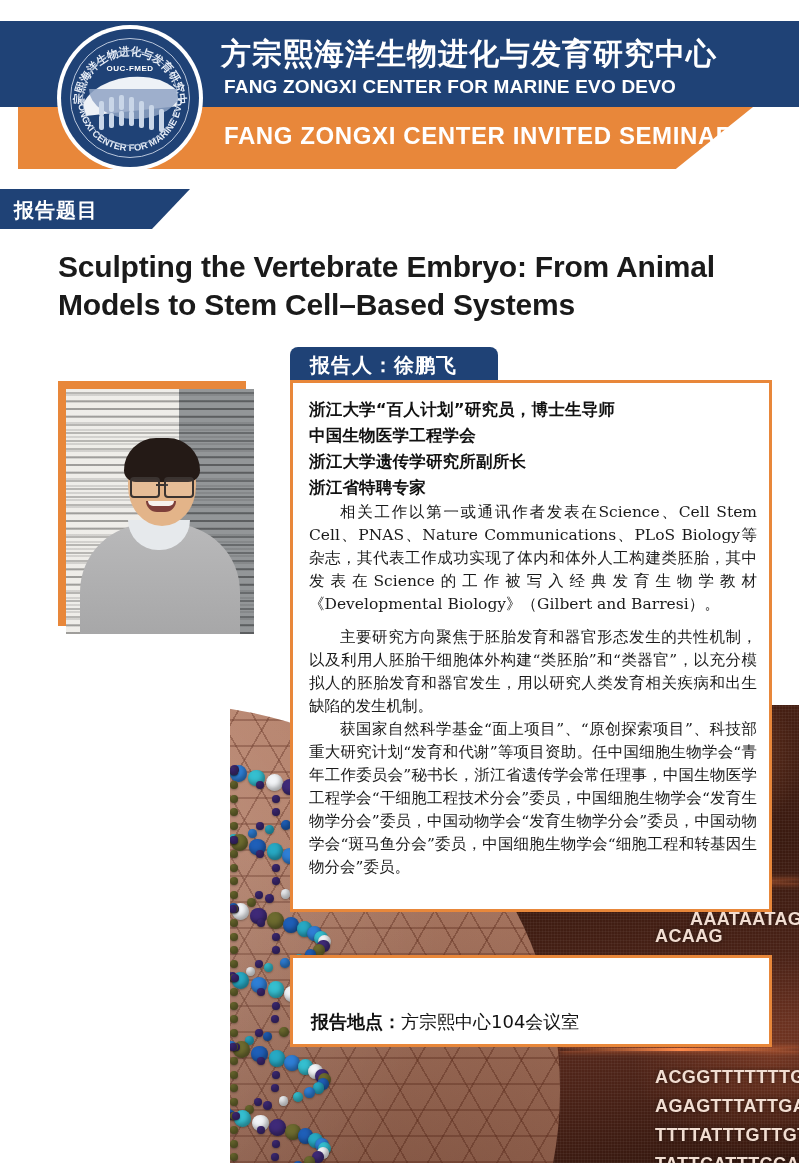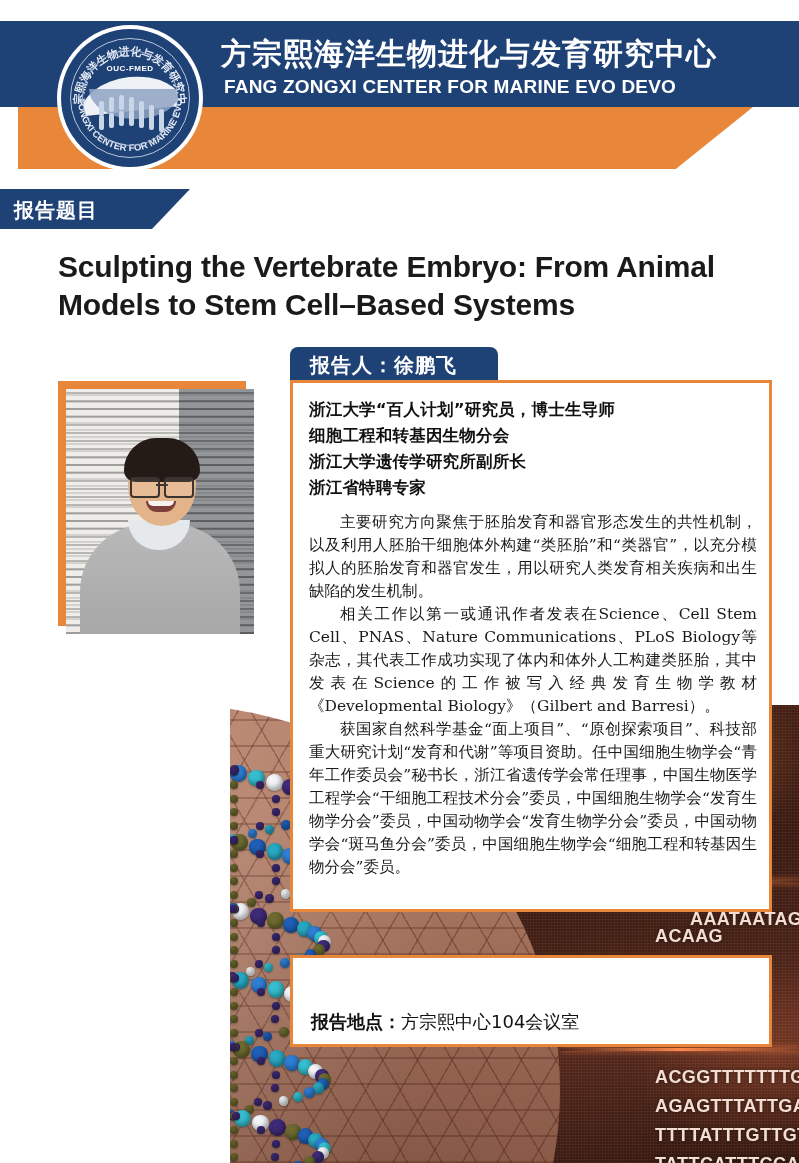--- a/index.html
+++ b/index.html
@@ -436,20 +436,21 @@
       <div>TTTTATTTGTTGTC</div>
       <div>TATTCATTTCCACT</div>
     </div>
   </div>
 
   <div class="nav-bar"></div>
   <div class="orange-bar"></div>
 
   <div class="cn-title">方宗熙海洋生物进化与发育研究中心</div>
   <div class="en-title">FANG ZONGXI CENTER FOR MARINE EVO DEVO</div>
+  <div class="seminar-title">FANG ZONGXI CENTER INVITED SEMINAR</div>
 
   <div class="logo">
     <div class="ring"></div>
     <div class="ring2"></div>
     <svg class="arc-top" viewBox="0 0 146 146">
       <defs>
         <path id="arcT" d="M 25,78 A 48,48 0 0 1 121,78" fill="none"></path>
         <path id="arcB" d="M 21,74 A 52,52 0 0 0 125,74" fill="none"></path>
       </defs>
       <text class="cn"><textPath href="#arcT" startOffset="50%" text-anchor="middle">方宗熙海洋生物进化与发育研究中心</textPath></text>
@@ -502,25 +503,25 @@
     </div>
   </div>
 
   <div class="tag-speaker">
     <span>报告人：徐鹏飞</span>
   </div>
 
   <div class="bio-box">
     <div class="bio-inner">
       <div class="cred">浙江大学“百人计划”研究员，博士生导师</div>
-      <div class="cred">细胞工程和转基因生物分会</div>
+      <div class="cred">中国生物医学工程学会</div>
       <div class="cred">浙江大学遗传学研究所副所长</div>
       <div class="cred">浙江省特聘专家</div>
+      <div class="para p2">相关工作以第一或通讯作者发表在Science、Cell Stem Cell、PNAS、Nature Communications、PLoS Biology等杂志，其代表工作成功实现了体内和体外人工构建类胚胎，其中发表在Science的工作被写入经典发育生物学教材《Developmental Biology》（Gilbert and Barresi）。</div>
       <div class="para p1">主要研究方向聚焦于胚胎发育和器官形态发生的共性机制，以及利用人胚胎干细胞体外构建“类胚胎”和“类器官”，以充分模拟人的胚胎发育和器官发生，用以研究人类发育相关疾病和出生缺陷的发生机制。</div>
-      <div class="para p2">相关工作以第一或通讯作者发表在Science、Cell Stem Cell、PNAS、Nature Communications、PLoS Biology等杂志，其代表工作成功实现了体内和体外人工构建类胚胎，其中发表在Science的工作被写入经典发育生物学教材《Developmental Biology》（Gilbert and Barresi）。</div>
       <div class="para p3">获国家自然科学基金“面上项目”、“原创探索项目”、科技部重大研究计划“发育和代谢”等项目资助。任中国细胞生物学会“青年工作委员会”秘书长，浙江省遗传学会常任理事，中国生物医学工程学会“干细胞工程技术分会”委员，中国细胞生物学会“发育生物学分会”委员，中国动物学会“发育生物学分会”委员，中国动物学会“斑马鱼分会”委员，中国细胞生物学会“细胞工程和转基因生物分会”委员。</div>
     </div>
   </div>
 
   <div class="detail-box">
     <div class="detail-row r2">
       <span class="k">报告地点：</span><span class="v">方宗熙中心104会议室</span>
     </div>
   </div>
 

